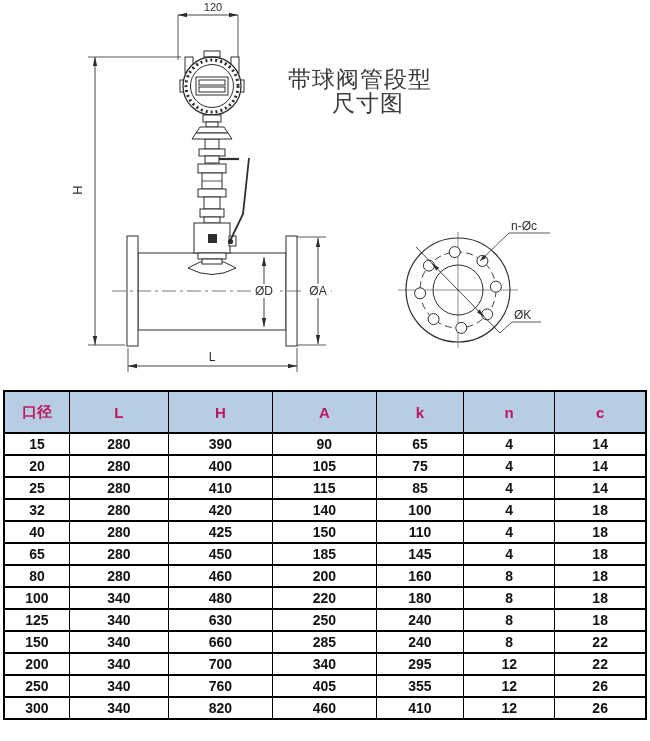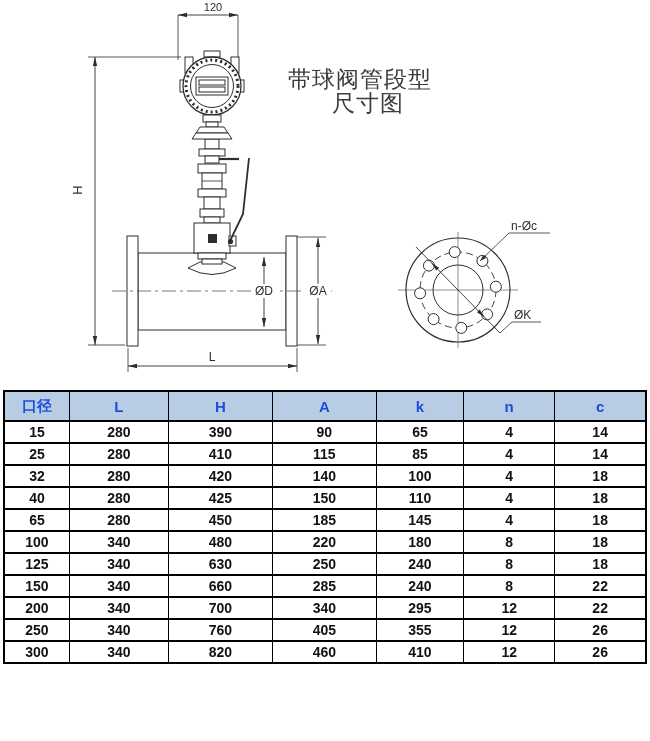--- a/index.html
+++ b/index.html
@@ -11,25 +11,25 @@
   .title-cn{font-size:23px;fill:#3c3c3c;letter-spacing:1px;}
   table.dims{
     border-collapse:collapse;
     table-layout:fixed;
     width:644px;
     margin:0 3px;
     border:2px solid #000;
   }
   table.dims th{
     background:#b8cce4;
-    color:#1d4ed8;
+    color:#be185d;
     font-size:15px;
     font-weight:bold;
     height:22px;
-    padding:3px 0;
+    padding:9px 0;
     border:2px solid #000;
     border-left-width:1px;border-right-width:1px;
   }
   table.dims td{
     font-size:14px;
     font-weight:bold;
     color:#111;
     text-align:center;
     height:18px;
     padding:1px 0;
@@ -203,20 +203,29 @@
         <tr>
           <td>15</td>
           <td>280</td>
           <td>390</td>
           <td>90</td>
           <td>65</td>
           <td>4</td>
           <td>14</td>
         </tr>
         <tr>
+          <td>20</td>
+          <td>280</td>
+          <td>400</td>
+          <td>105</td>
+          <td>75</td>
+          <td>4</td>
+          <td>14</td>
+        </tr>
+        <tr>
           <td>25</td>
           <td>280</td>
           <td>410</td>
           <td>115</td>
           <td>85</td>
           <td>4</td>
           <td>14</td>
         </tr>
         <tr>
           <td>32</td>
@@ -236,20 +245,29 @@
           <td>4</td>
           <td>18</td>
         </tr>
         <tr>
           <td>65</td>
           <td>280</td>
           <td>450</td>
           <td>185</td>
           <td>145</td>
           <td>4</td>
+          <td>18</td>
+        </tr>
+        <tr>
+          <td>80</td>
+          <td>280</td>
+          <td>460</td>
+          <td>200</td>
+          <td>160</td>
+          <td>8</td>
           <td>18</td>
         </tr>
         <tr>
           <td>100</td>
           <td>340</td>
           <td>480</td>
           <td>220</td>
           <td>180</td>
           <td>8</td>
           <td>18</td>

